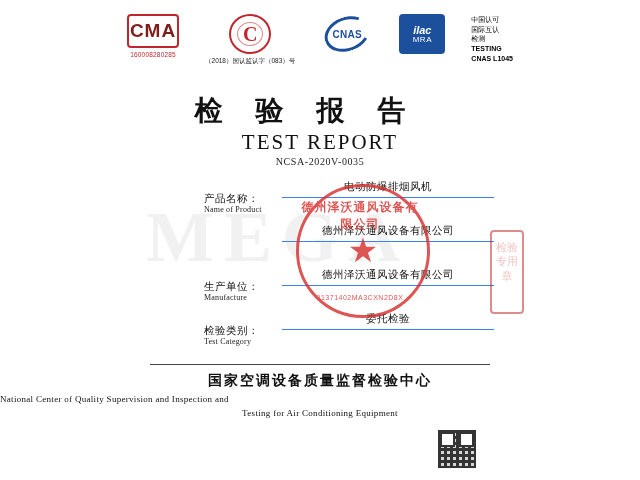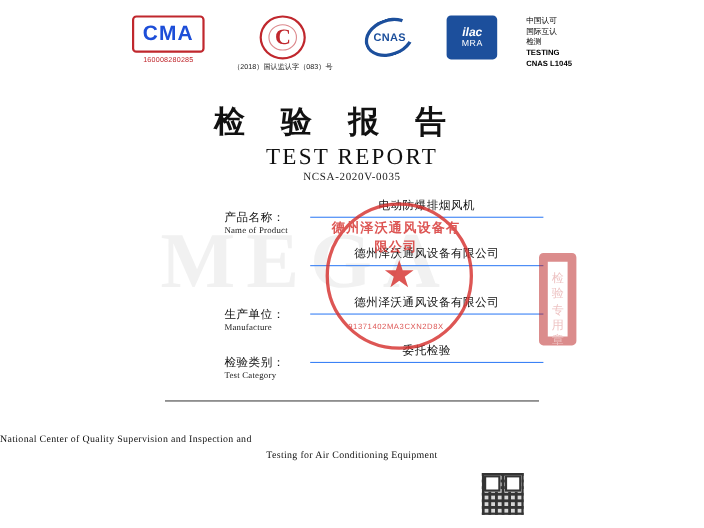--- a/index.html
+++ b/index.html
@@ -34,25 +34,25 @@
     gap: 26px;
   }
   .logo-block {
     display: flex;
     flex-direction: column;
     align-items: center;
   }
 
   
   .cma-mark {
-    width: 66px;
+    width: 52px;
     height: 34px;
     border: 2px solid #c0272d;
     border-radius: 4px;
-    color: #1d4ed8;
+    color: #7f1d1d;
     font-family: "Liberation Sans", sans-serif;
     font-weight: bold;
     font-size: 19px;
     letter-spacing: 1px;
     display: flex;
     align-items: center;
     justify-content: center;
     box-sizing: border-box;
   }
   .cma-code {
@@ -299,21 +299,21 @@
     font-family: "Liberation Sans", sans-serif;
     font-size: 7px;
     letter-spacing: 0.5px;
   }
   .seal-side {
     position: absolute;
     top: 230px;
     left: 490px;
     width: 34px;
     height: 84px;
-    border: 8px solid #b91c1c;
+    border: 2px solid #b91c1c;
     border-radius: 4px;
     color: #d88; 
     opacity: 0.5;
     font-family: "Liberation Serif", serif;
     font-size: 11px;
     text-align: center;
     line-height: 1.3;
     padding-top: 8px;
     box-sizing: border-box;
     pointer-events: none;
@@ -466,18 +466,19 @@
 
   <div class="seal">
     <div class="seal-top-text">德州泽沃通风设备有限公司</div>
     <div class="seal-star">★</div>
     <div class="seal-bottom-text">91371402MA3CXN2D8X</div>
   </div>
 
   <div class="seal-side">检验专用章</div>
 
   <div class="divider"></div>
+  <div class="footer-cn">国家空调设备质量监督检验中心</div>
   <div class="footer-en1">National Center of Quality Supervision and Inspection and</div>
   <div class="footer-en2">Testing for Air Conditioning Equipment</div>
 
   <div class="qr"></div>
 
 </div>
 
 </body></html>

